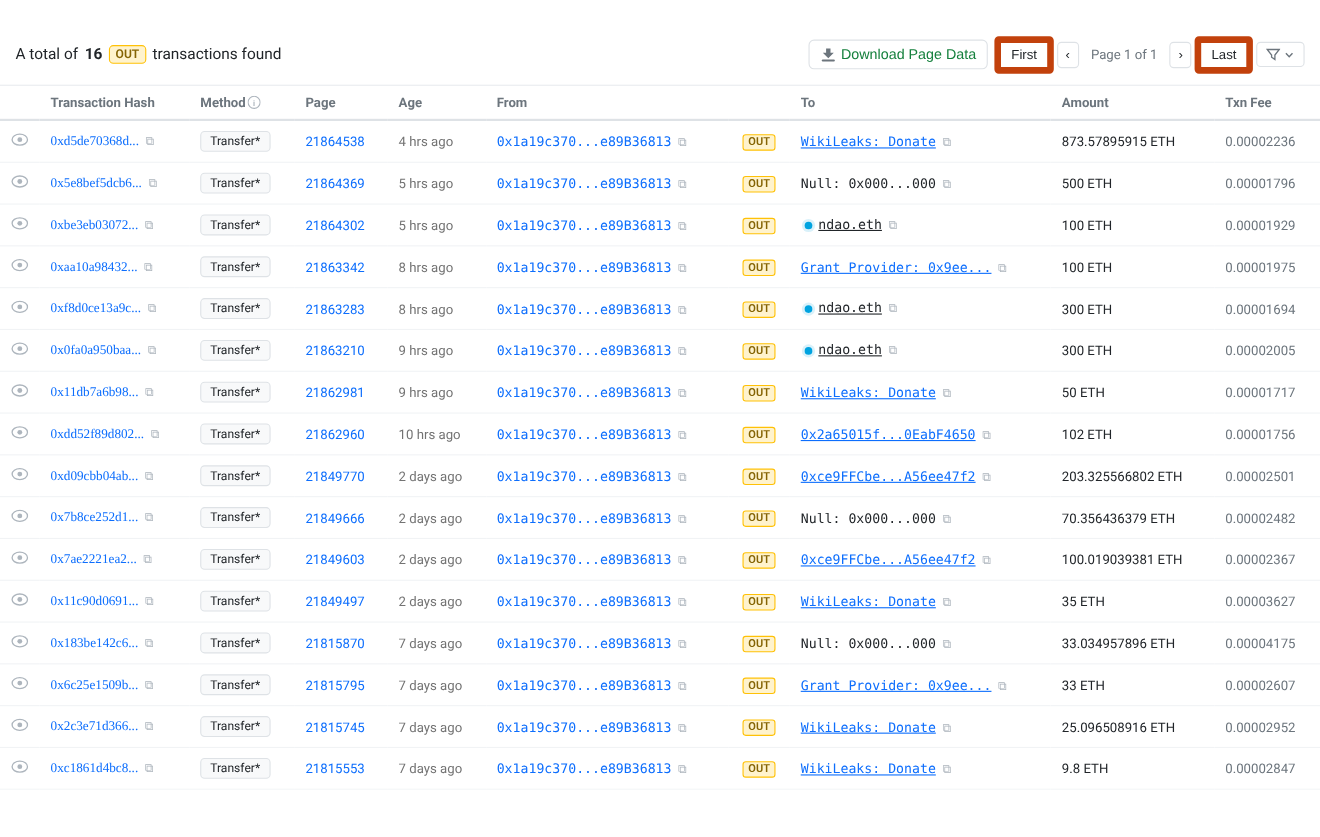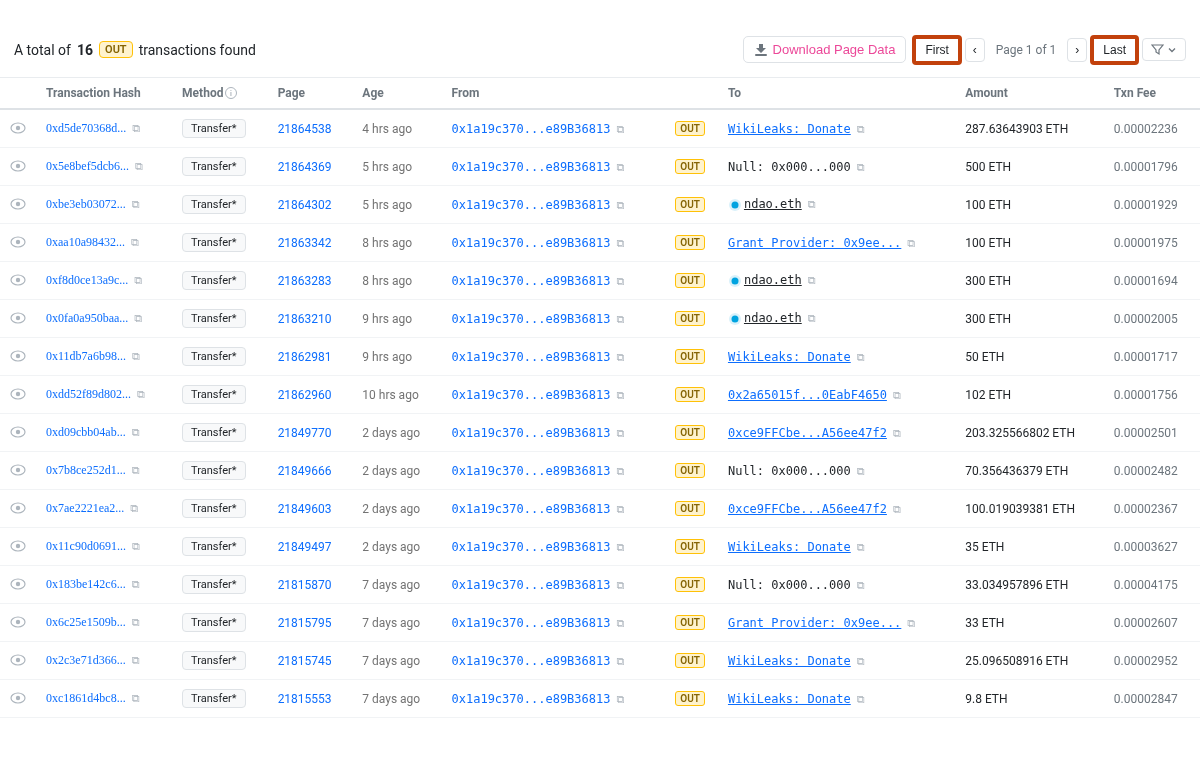--- a/index.html
+++ b/index.html
@@ -49,31 +49,31 @@
     }
     .btn-download {
       display: flex;
       align-items: center;
       gap: 5px;
       background: #fff;
       border: 1px solid #dee2e6;
       border-radius: 5px;
       padding: 5px 10px;
       font-size: 13px;
-      color: #ec4899;
+      color: #15803d;
       cursor: pointer;
     }
     .pagination-controls {
       display: flex;
       align-items: center;
       gap: 3px;
     }
     .btn-page {
       background: #fff;
-      border: 4px solid #c2410c;
+      border: 6px solid #c2410c;
       border-radius: 4px;
       padding: 4px 9px;
       font-size: 12px;
       color: #212529;
       cursor: pointer;
     }
     .page-info {
       font-size: 12px;
       color: #6c757d;
       padding: 4px 8px;
@@ -232,21 +232,21 @@
             <td><span class="tx-hash">0xd5de70368d...</span>
     <span class="copy-icon">⧉</span></td>
             <td><span class="method-badge">Transfer*</span></td>
             <td><a class="block-link" href="#">21864538</a></td>
             <td><span class="age-text">4 hrs ago</span></td>
             <td><span class="from-addr">0x1a19c370...e89B36813</span>
     <span class="copy-icon">⧉</span></td>
             <td><span class="out-badge">OUT</span></td>
             <td><a class="to-addr" href="#">WikiLeaks: Donate</a>
     <span class="copy-icon">⧉</span></td>
-            <td><span class="amount-text">287.63643903 ETH</span></td>
+            <td><span class="amount-text">873.57895915 ETH</span></td>
             <td><span class="fee-text">0.00002236</span></td>
           </tr>
           <tr>
             <td><span class="eye-icon">
     <svg width="16" height="12" viewBox="0 0 16 12" fill="none">
       <ellipse cx="8" cy="6" rx="7" ry="5" stroke="#adb5bd" stroke-width="1.2" fill="none"></ellipse>
       <circle cx="8" cy="6" r="2.2" fill="#adb5bd"></circle>
     </svg>
   </span></td>
             <td><span class="tx-hash">0x5e8bef5dcb6...</span>

